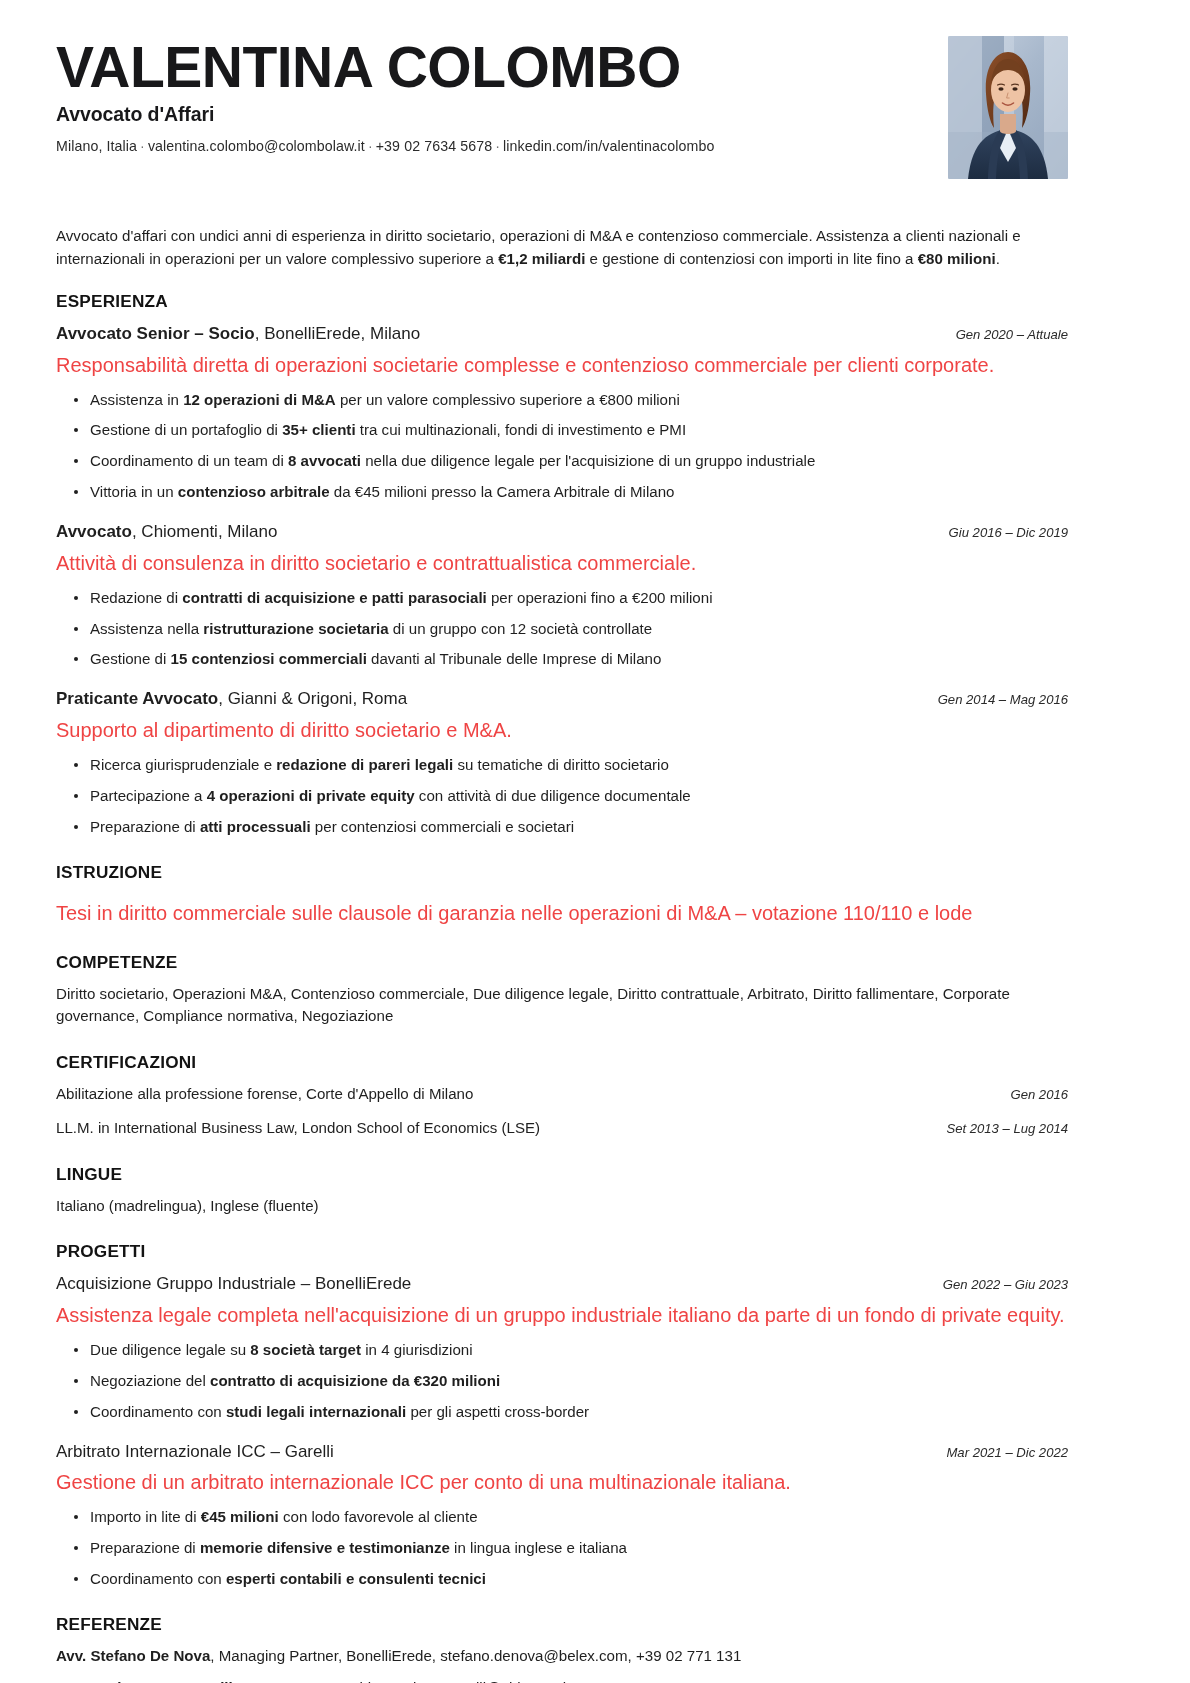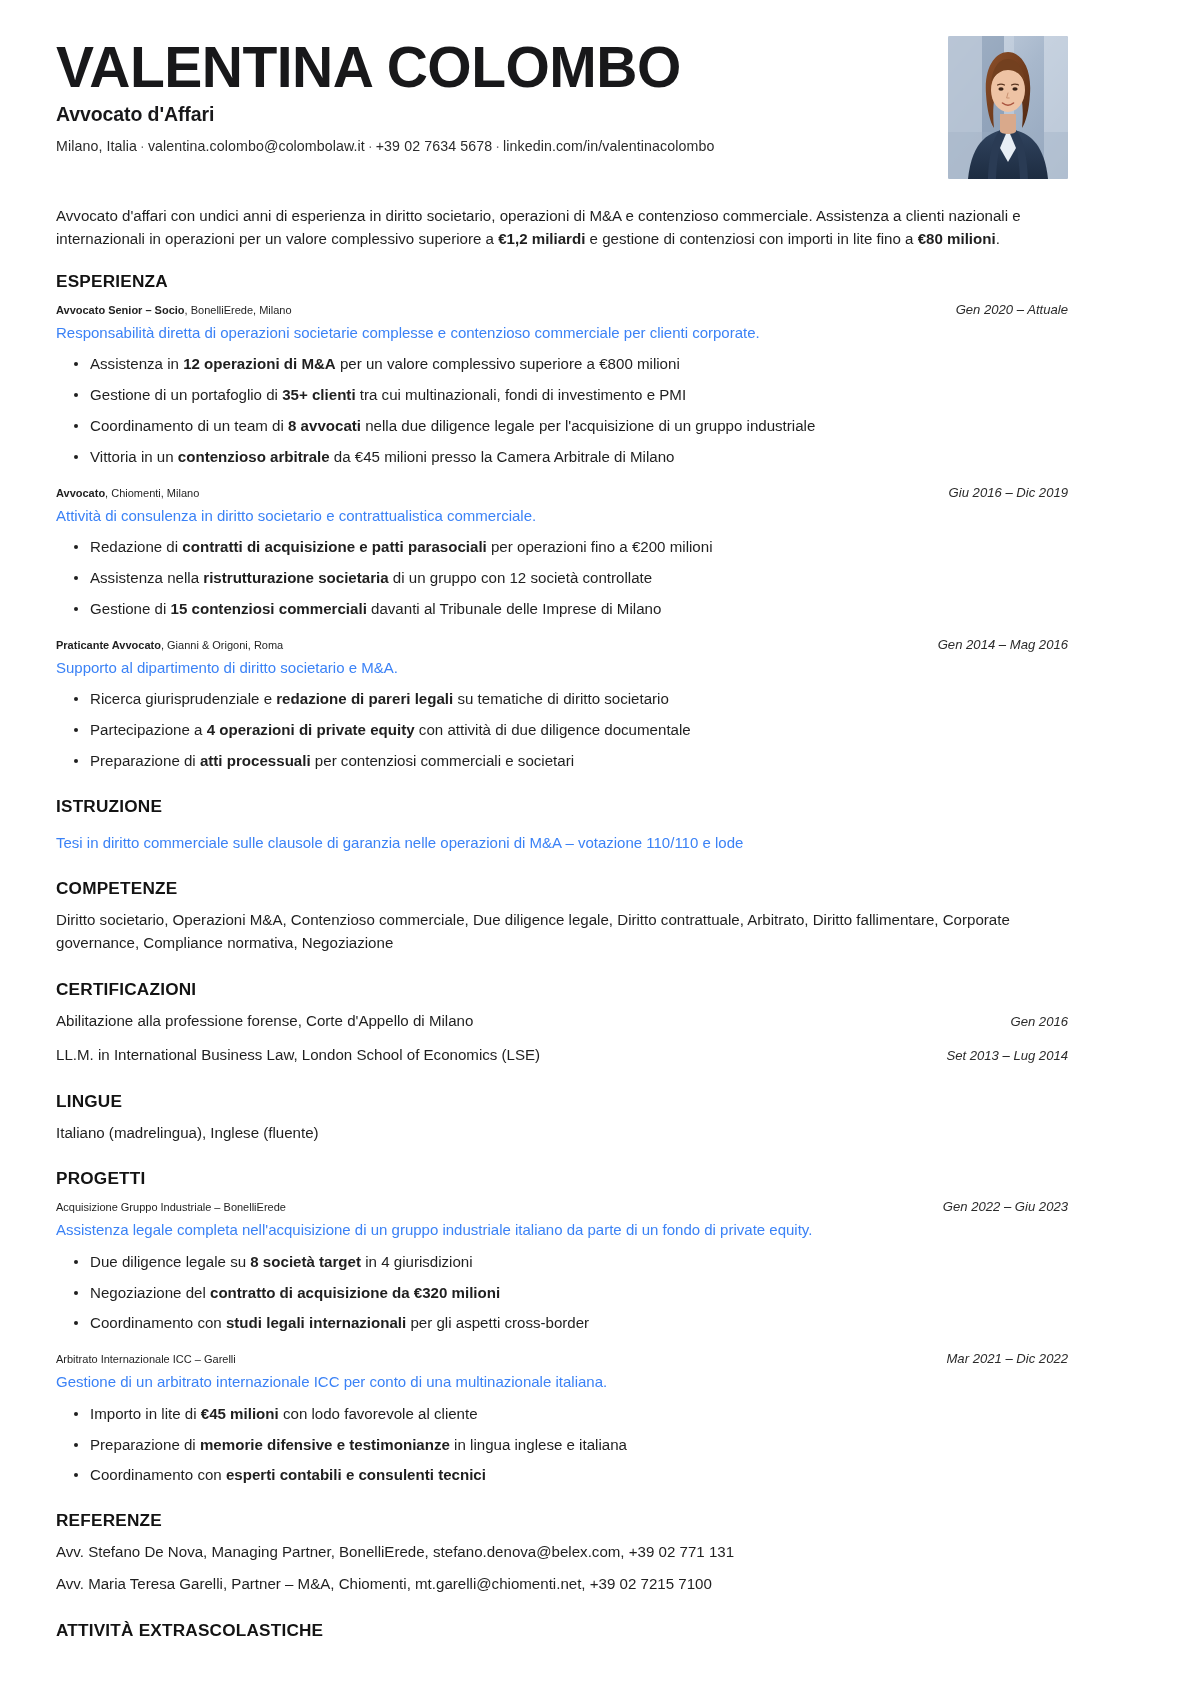--- a/index.html
+++ b/index.html
@@ -70,21 +70,21 @@
     height: 143px;
     border-radius: 2px;
     overflow: hidden;
     position: relative;
     background: #b9c4d2;
   }
   .photo svg { display: block; width: 100%; height: 100%; }
 
   
   .summary {
-    margin-top: 26px;
+    margin-top: 46px;
     font-size: 15.1px;
     line-height: 1.52;
     color: #1f1f1f;
     text-align: left;
   }
   .summary b { font-weight: 700; }
 
   
   .section { margin-top: 20px; }
   .section-title {
@@ -96,38 +96,38 @@
   }
   .entry { margin-bottom: 4px; }
   .entry + .entry { margin-top: 17px; }
   .entry-head {
     display: flex;
     align-items: baseline;
     justify-content: space-between;
     gap: 18px;
   }
   .entry-role {
-    font-size: 11px;
+    font-size: 17px;
     line-height: 1.45;
     color: #1f1f1f;
     flex: 1 1 auto;
   }
   .entry-role b { font-weight: 700; }
   .entry-date {
     flex: 0 0 auto;
     font-size: 13.1px;
     font-style: italic;
     color: #2a2a2a;
     white-space: nowrap;
     text-align: right;
   }
   .entry-desc {
-    font-size: 15px;
+    font-size: 20px;
     line-height: 1.5;
-    color: #3b82f6;
+    color: #ef4444;
     margin-top: 3px;
   }
   ul.bullets {
     margin: 9px 0 0 0;
     padding: 0 0 0 34px;
     list-style: none;
   }
   ul.bullets li {
     position: relative;
     font-size: 15.1px;
@@ -157,21 +157,21 @@
     font-size: 15.1px;
     line-height: 1.52;
     color: #1f1f1f;
   }
   .ref-line {
     font-size: 15.1px;
     line-height: 1.5;
     color: #1f1f1f;
     margin-bottom: 9px;
   }
-  .ref-line b { font-weight: 400; }
+  .ref-line b { font-weight: 700; }
 
   .dated-row {
     display: flex;
     align-items: baseline;
     justify-content: space-between;
     gap: 18px;
     margin-bottom: 11px;
   }
   .dated-row:last-child { margin-bottom: 0; }
   .dated-row .txt { flex: 1 1 auto; font-size: 15.1px; line-height: 1.5; color:#1f1f1f; }

